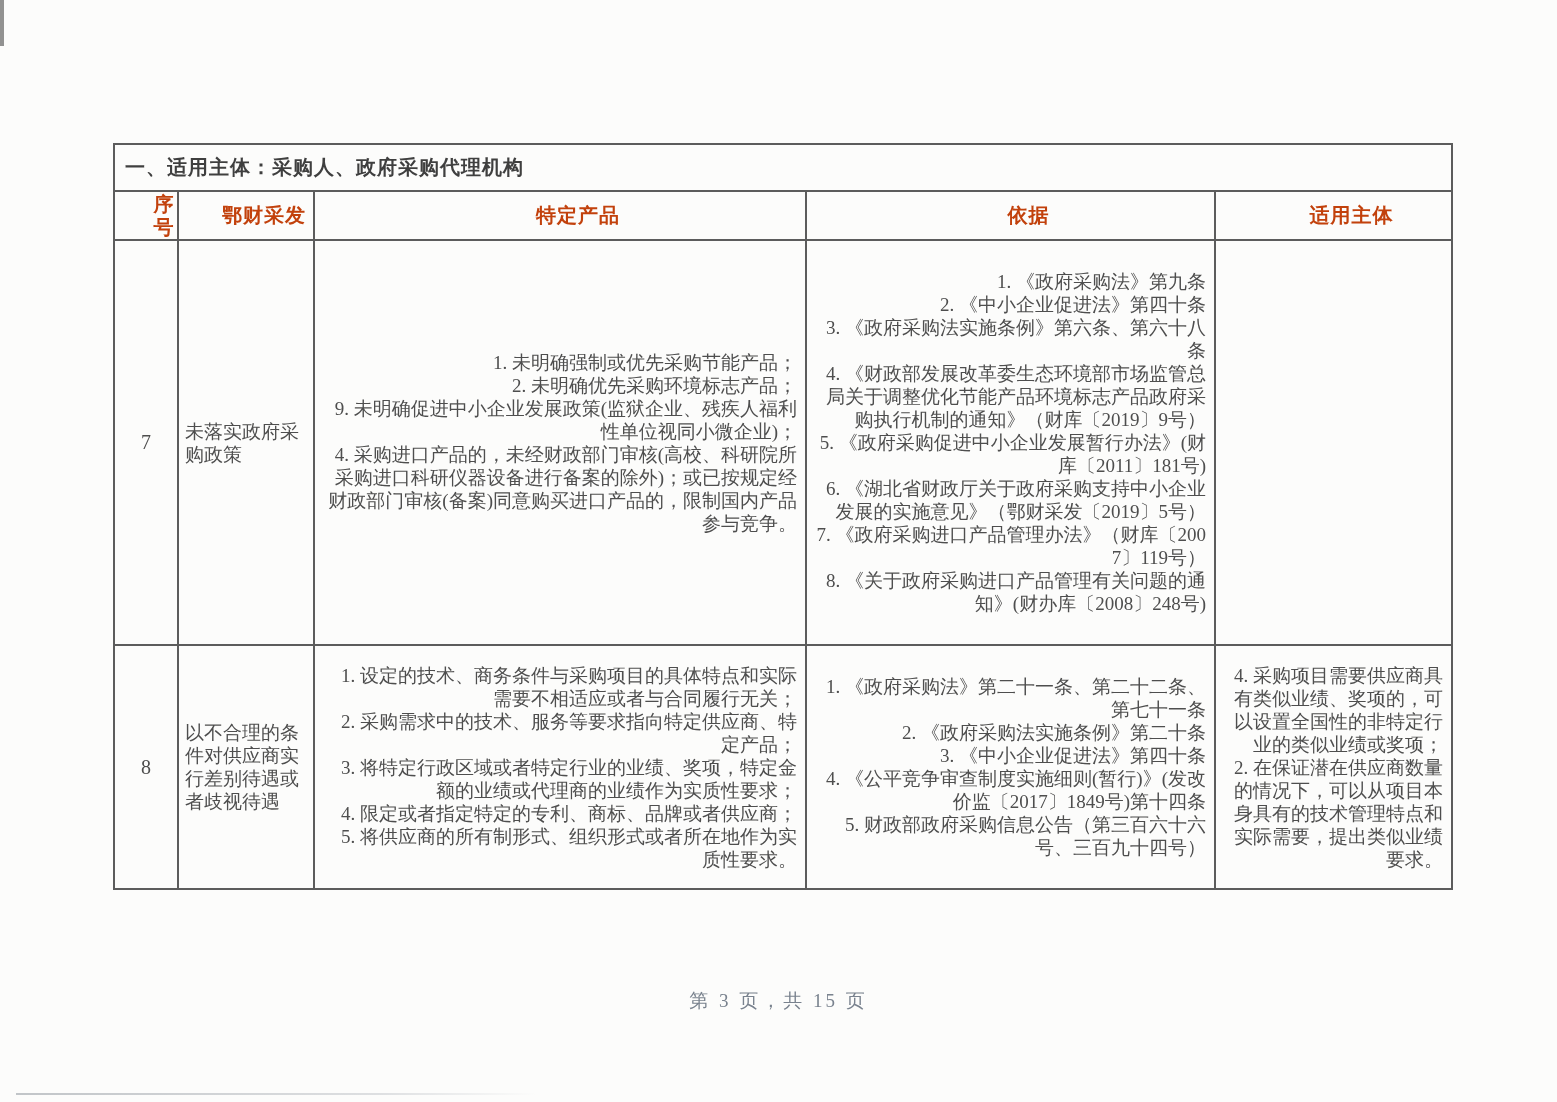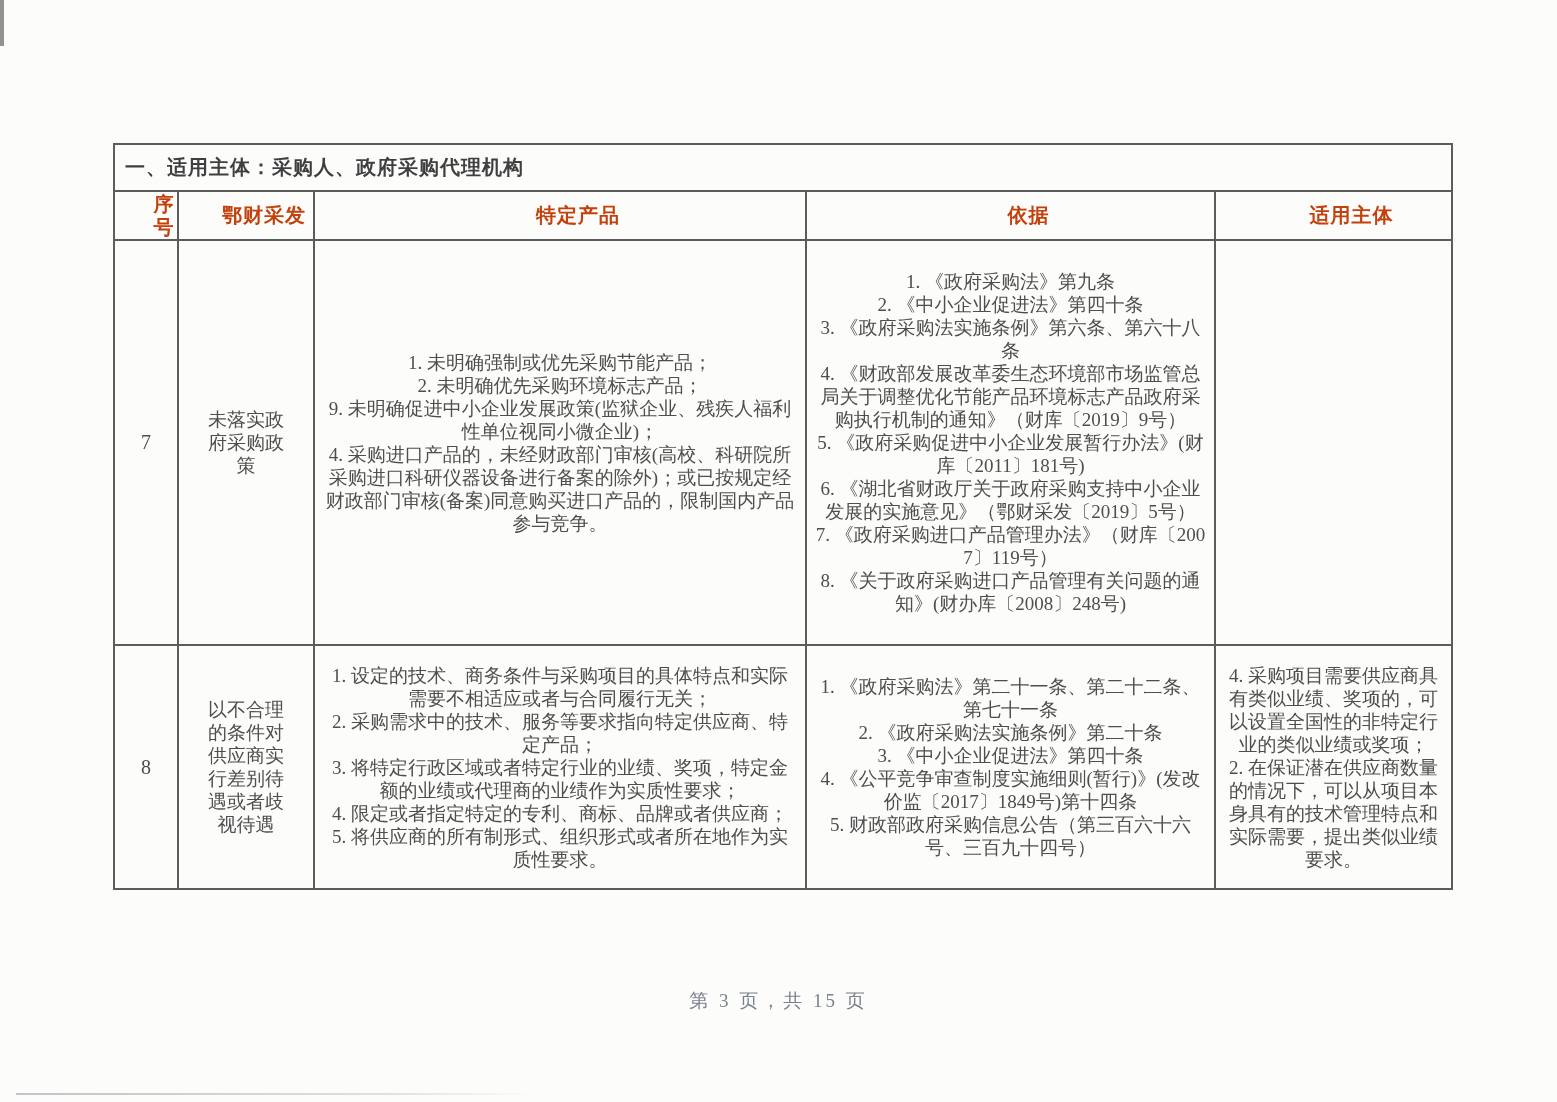--- a/index.html
+++ b/index.html
@@ -38,24 +38,24 @@
     font-weight:bold;
     font-size:20px;
     color:#c2410c;
     text-align:center;
     letter-spacing:1px;
     padding-left:36px;
   }
   tr.row-7 { height:405px; }
   tr.row-8 { height:244px; }
   td.c-no { text-align:center; font-size:20px; }
-  td.c-item { padding:4px 20px; text-align:center; }
+  td.c-item { padding:4px 6px; text-align:left; }
   td.c-content, td.c-basis, td.c-note {
     padding:5px 8px 5px 8px;
-    text-align:center;
+    text-align:right;
     white-space:pre-line;
     word-break:break-all;
   }
   .page-footer {
     position:absolute;
     top:988px; left:0;
     width:100%;
     text-align:center;
     font-size:19px;
     letter-spacing:3px;

